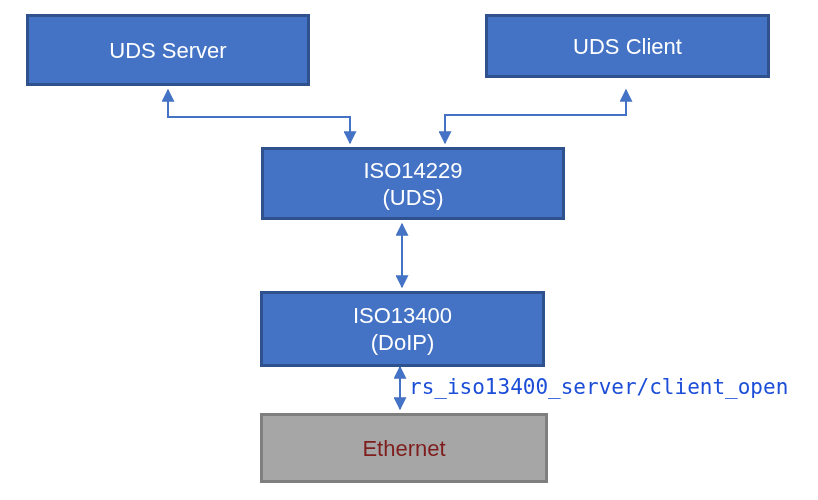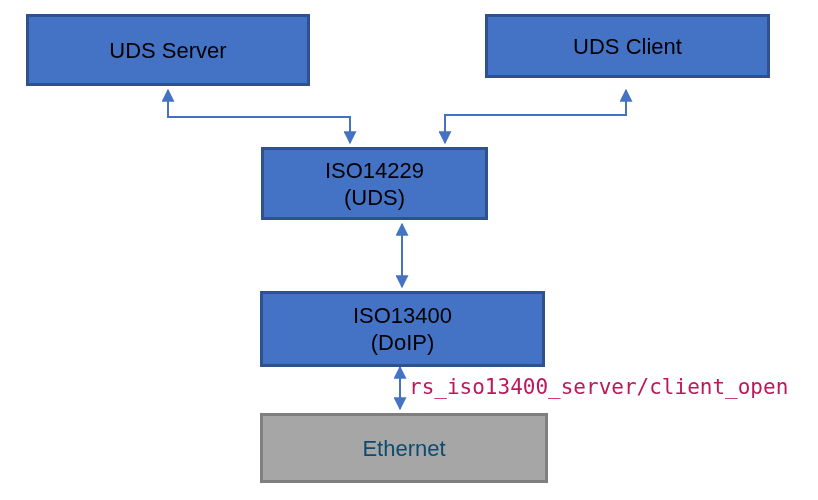--- a/index.html
+++ b/index.html
@@ -23,46 +23,46 @@
     height: 500px;
     pointer-events: none;
   }
   .node {
     position: absolute;
     display: flex;
     align-items: center;
     justify-content: center;
     text-align: center;
     box-sizing: border-box;
-    color: #000000;
+    color: #ffffff;
     font-size: 22px;
     line-height: 27px;
     white-space: pre-line;
   }
   .node.blue {
     background: #4472c4;
     border: 3px solid #2f528f;
   }
   .node.gray {
     background: #a6a6a6;
     border: 3px solid #7f7f7f;
-    color: #0c4a6e;
+    color: #7f1d1d;
   }
   #uds-server { left: 26px;  top: 14px;  width: 284px; height: 72px; }
   #uds-client { left: 485px; top: 14px;  width: 285px; height: 64px; }
-  #iso14229   { left: 261px; top: 147px; width: 227px; height: 73px; }
+  #iso14229   { left: 261px; top: 147px; width: 304px; height: 73px; }
   #iso13400   { left: 260px; top: 291px; width: 285px; height: 76px; }
   #ethernet   { left: 260px; top: 413px; width: 288px; height: 70px; }
   .api-label {
     position: absolute;
     left: 409px;
     top: 375px;
     font-family: "DejaVu Sans Mono", "Liberation Mono", monospace;
     font-size: 21px;
-    color: #be185d;
+    color: #1d4ed8;
     white-space: nowrap;
   }
 </style>
 </head>
 <body>
 
 <div class="canvas">
 
   <svg class="connectors" viewBox="0 0 818 500" xmlns="http://www.w3.org/2000/svg">
     <defs>

